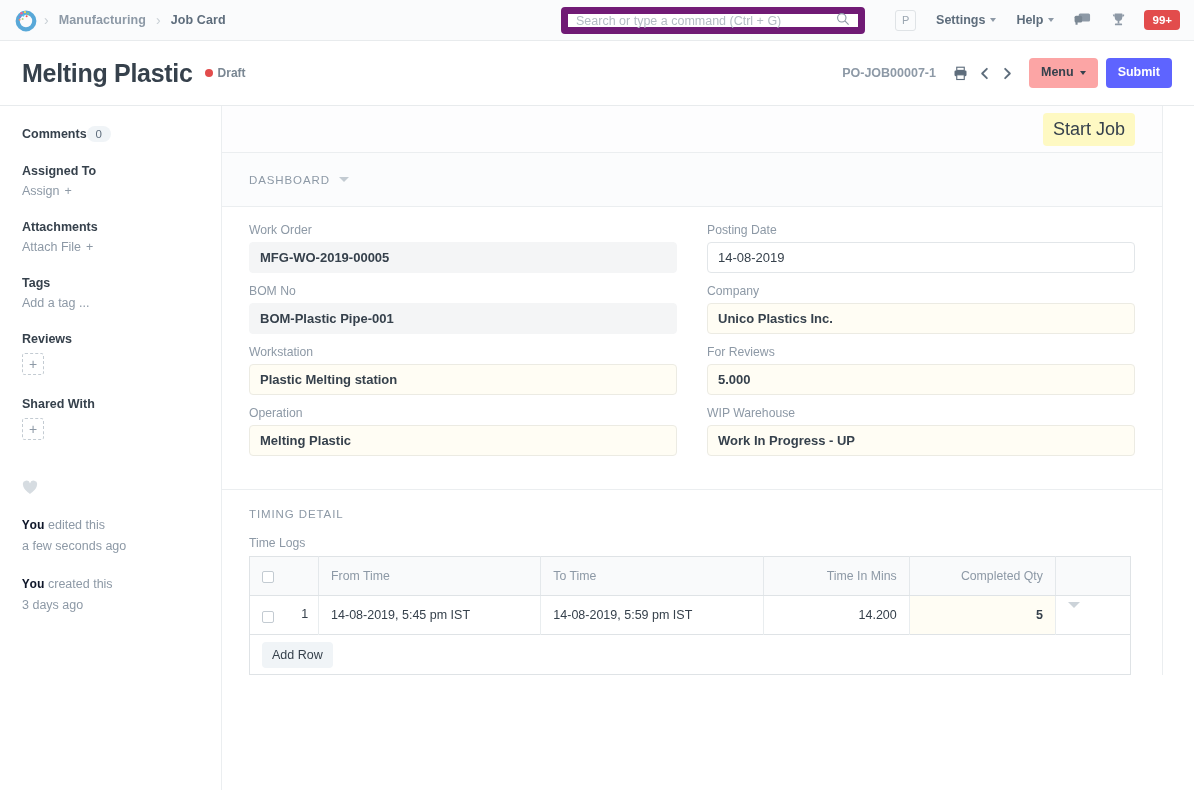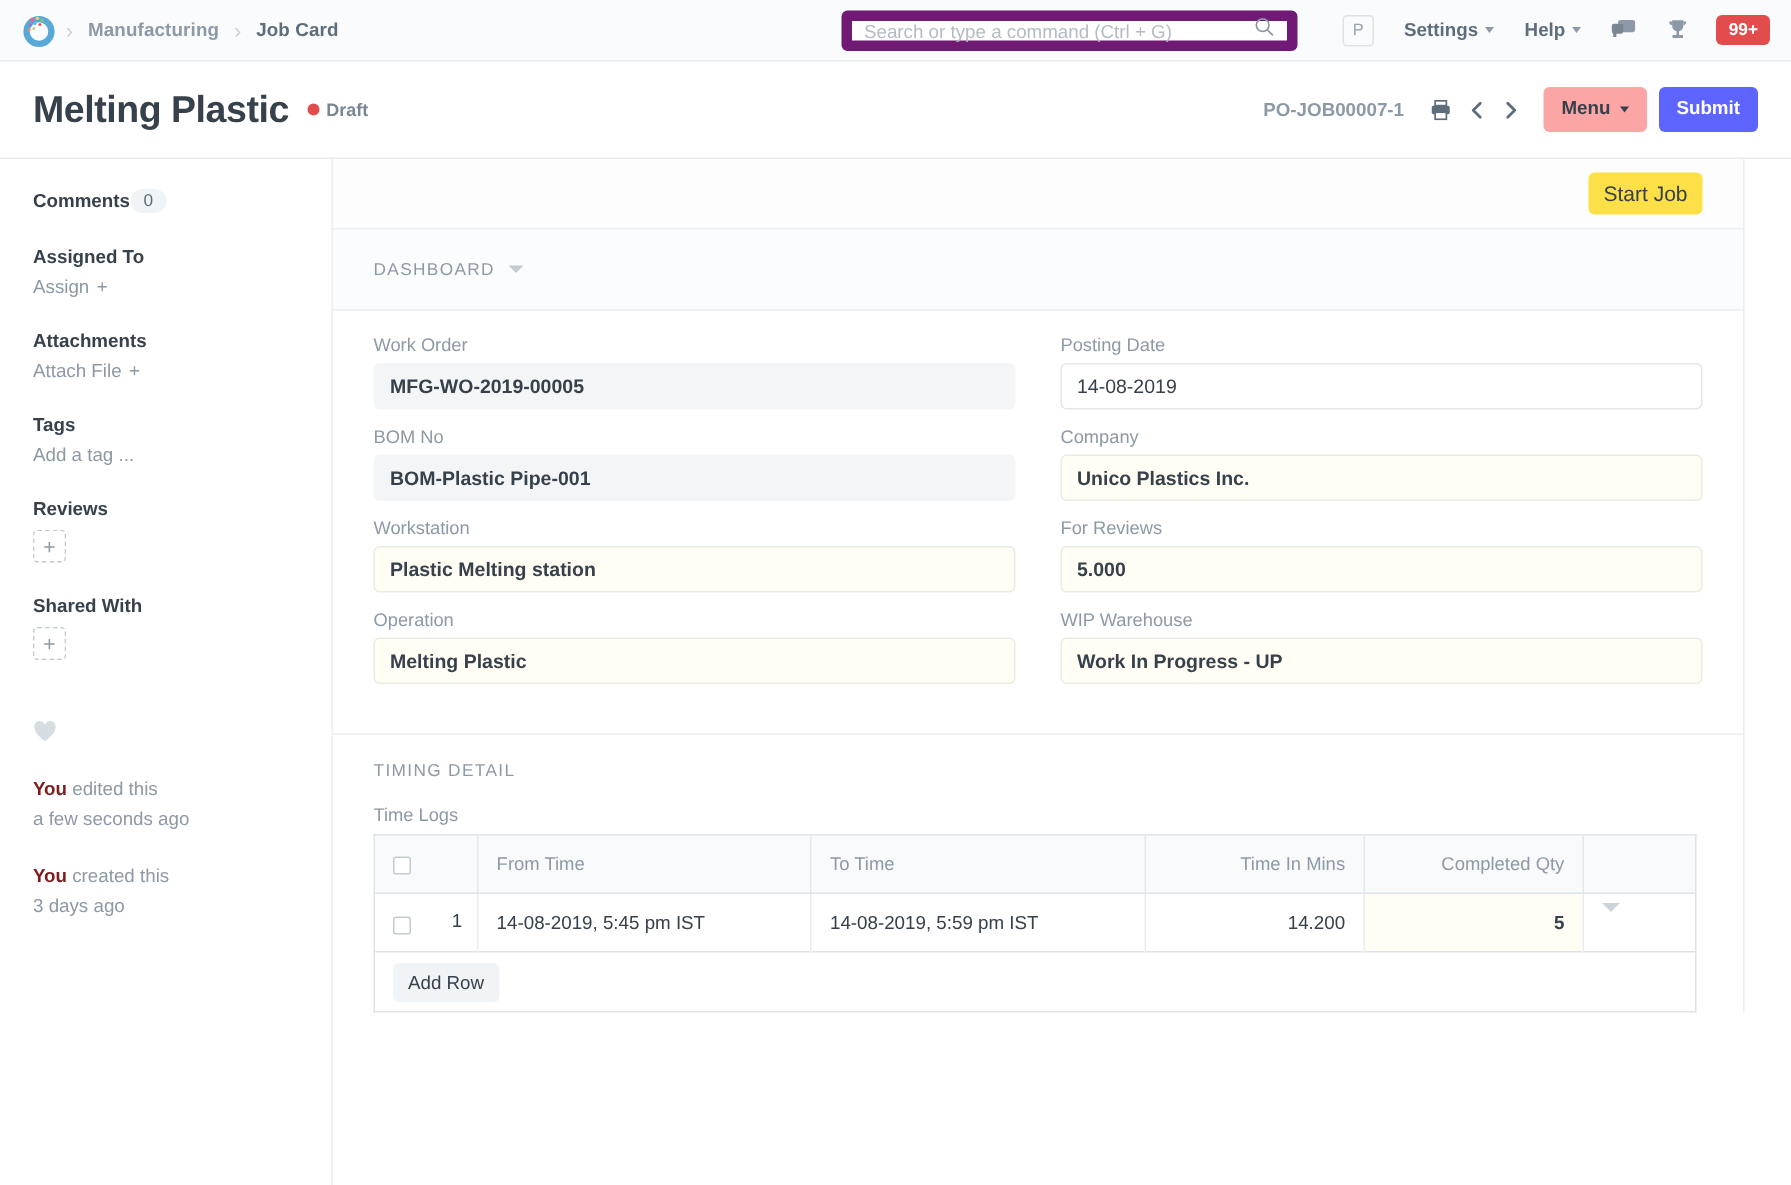--- a/index.html
+++ b/index.html
@@ -122,34 +122,34 @@
   }
   .plus-sq {
     width: 22px; height: 22px; border: 1px dashed #c3cbd2; border-radius: 3px;
     display: flex; align-items: center; justify-content: center;
     color: #8d99a6; font-size: 14px; margin-top: 7px; cursor: pointer;
   }
   .heart { margin-top: 40px; color: #d6dce1; font-size: 15px; }
   .act {
     margin-top: 17px; font-size: 12.5px; color: #8d99a6; line-height: 1.62;
   }
-  .act b { color: #7f1d1d; }
+  .act b { color: #0f172a; font-family: Liberation Mono, monospace; }
   .content {
     flex: 1; background: #fff; padding: 0; position: relative;
   }
   .card {
     width: 941px; margin: 0; background: #fff;
     border-right: 1px solid #ebeef0;
   }
   .toolbar-row {
     height: 47px; display: flex; align-items: center; justify-content: flex-end;
     padding: 0 27px; border-bottom: 1px solid #ebeef0; background: #fdfdfe;
   }
   .start-job {
-    background: #fde047; color: #36414c; font-size: 14px; font-weight: normal;
+    background: #fef9c3; color: #36414c; font-size: 18px; font-weight: normal;
     border-radius: 4px; padding: 6px 10px; border: 0; cursor: pointer;
     font-family: inherit;
   }
   .dash-row {
     height: 54px; display: flex; align-items: center; padding: 0 27px;
     border-bottom: 1px solid #ebeef0; background: #fbfcfd;
     gap: 9px;
   }
   .section-label {
     font-size: 11.5px; letter-spacing: .9px; color: #8d99a6; font-weight: normal;

